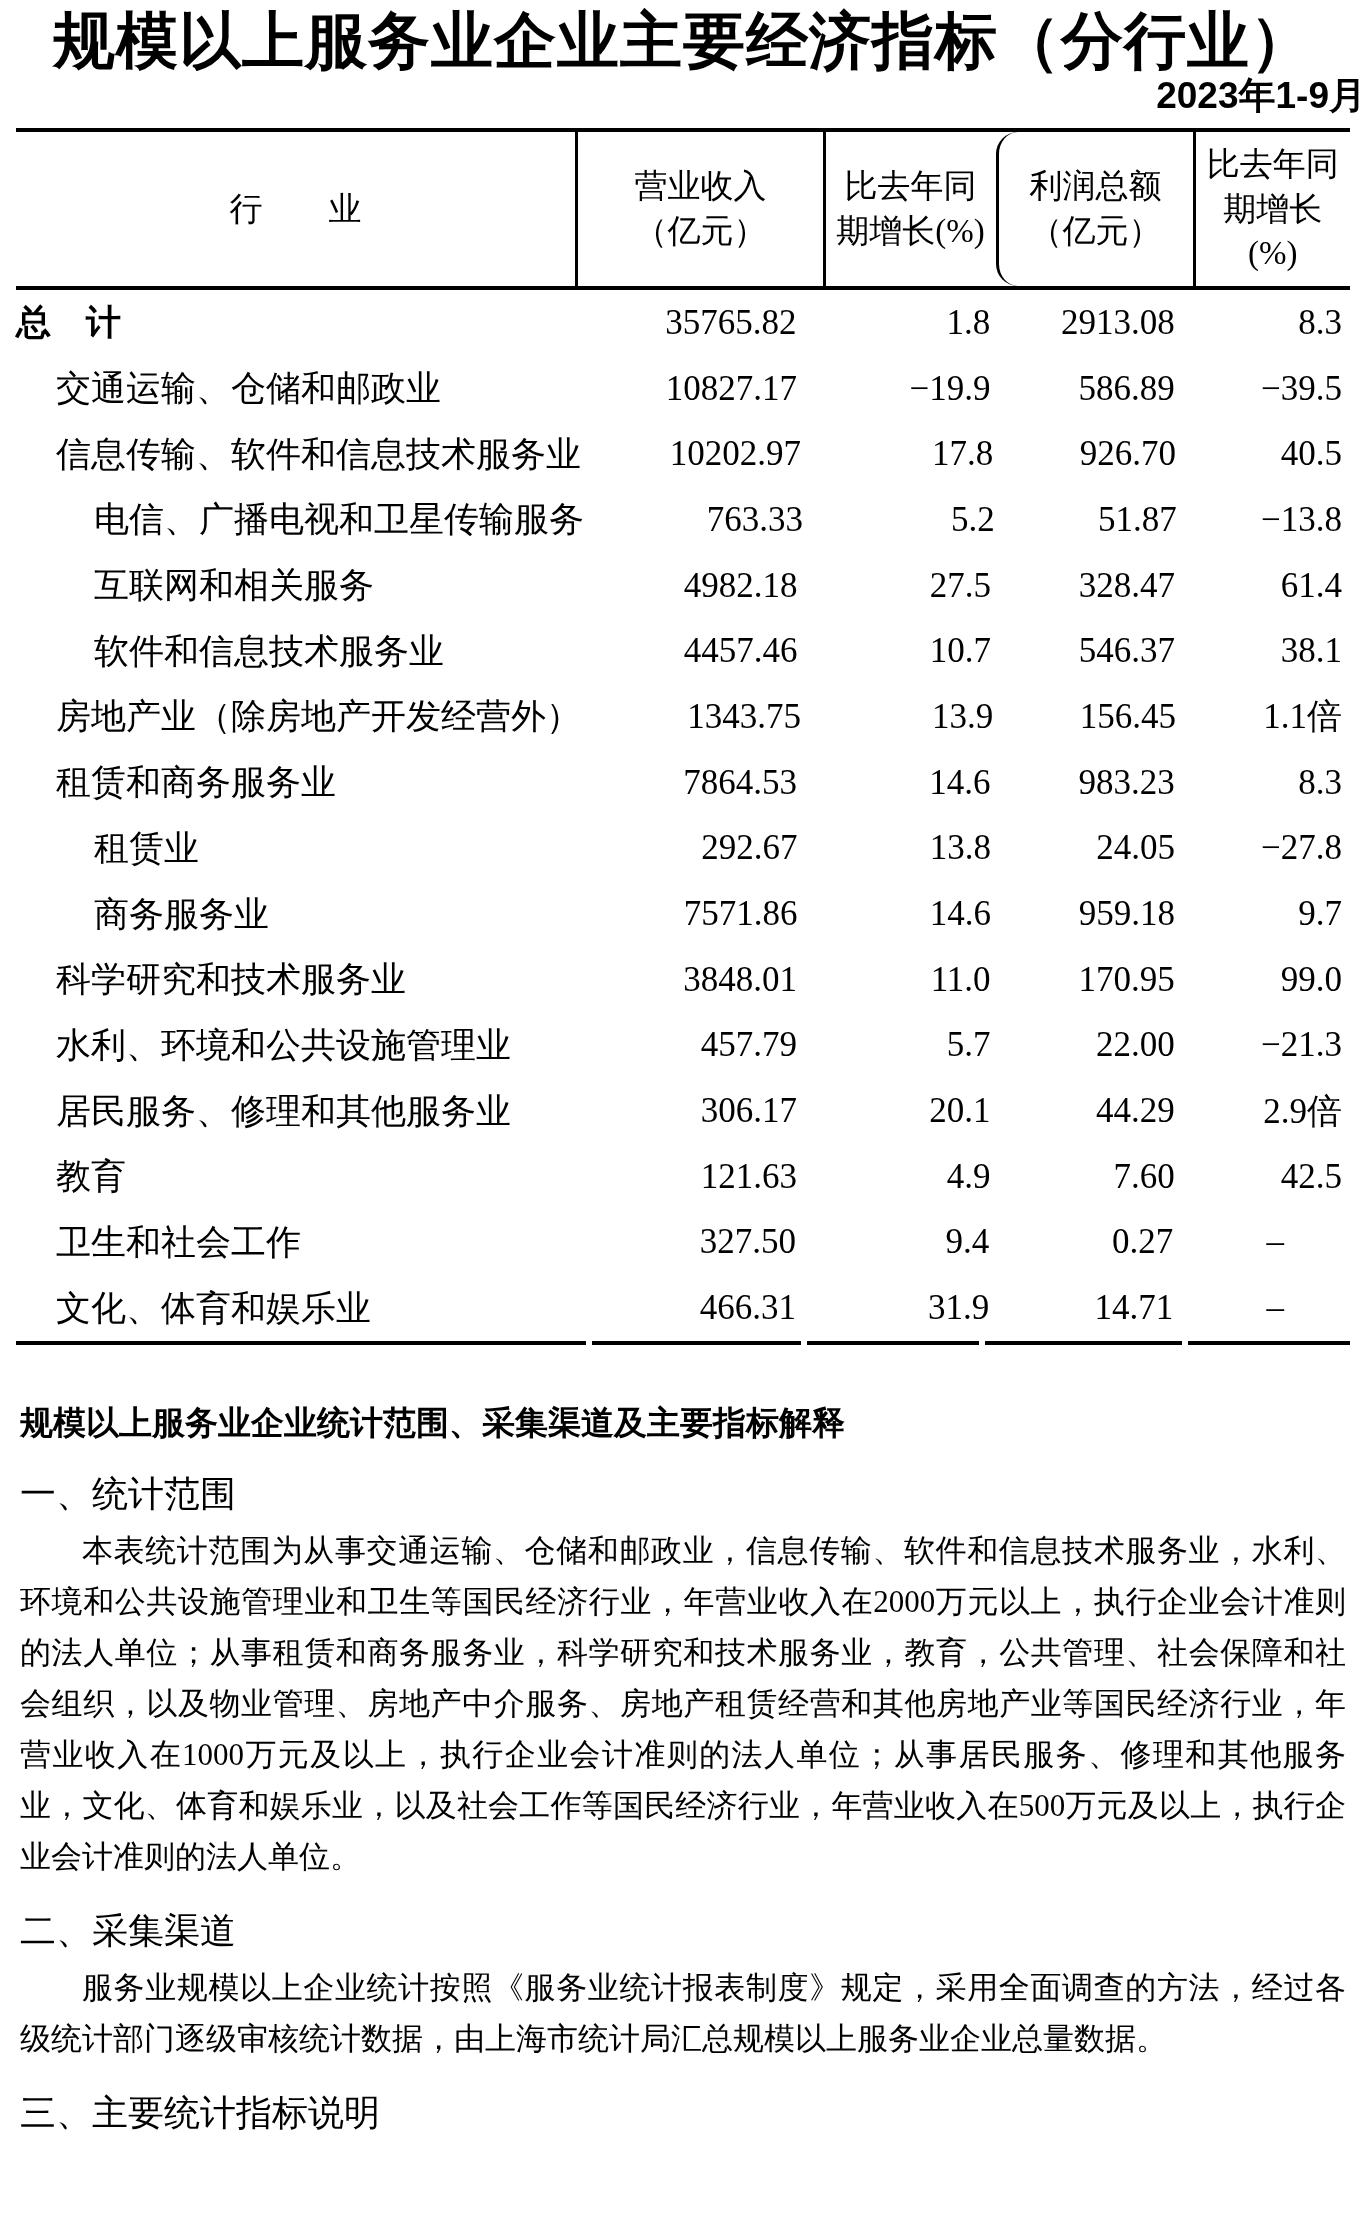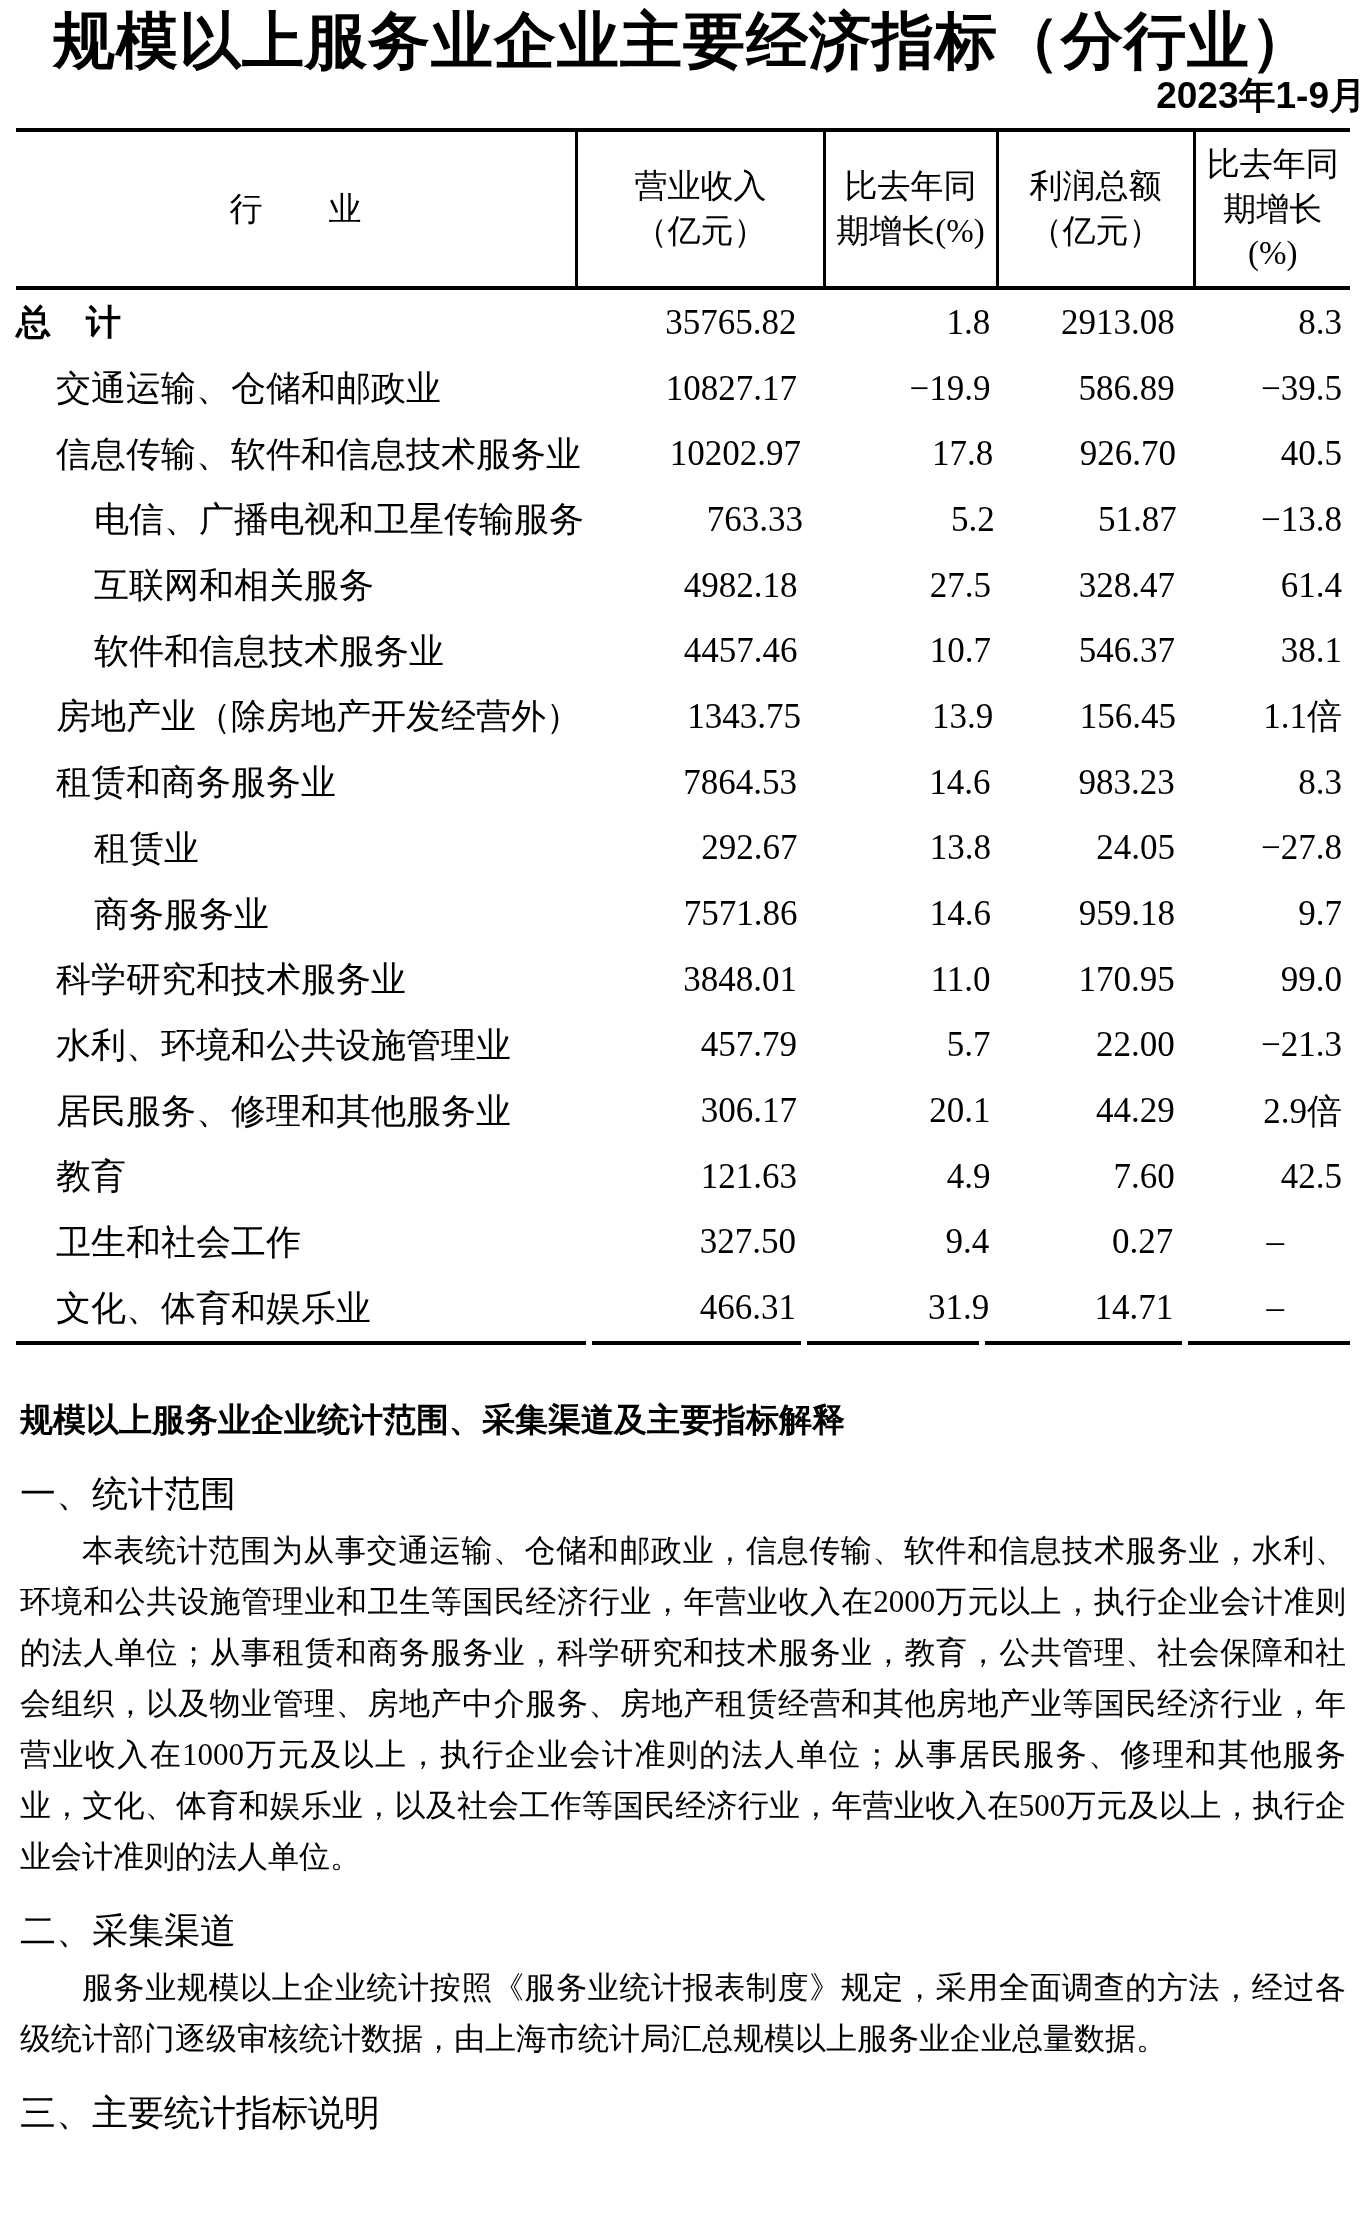--- a/index.html
+++ b/index.html
@@ -24,21 +24,21 @@
     border-top:4px solid #000;border-bottom:4px solid #000;
   }
   .th{
     display:flex;align-items:center;justify-content:center;
     text-align:center;font-size:33px;line-height:1.35;
     white-space:pre-line;box-sizing:border-box;
   }
   .c0{width:576px;}
   .c1{width:255px;}
   .c2{width:178px;}
-  .c3{width:203px;}
+  .c3{width:203px;border-radius:22px;}
   .c4{width:162px;}
   .th.c1,.th.c2,.th.c3,.th.c4{border-left:3px solid #000;}
   .tbody .row{
     display:flex;align-items:center;height:65.7px;font-size:35px;
   }
   .cell{box-sizing:border-box;white-space:nowrap;}
   .cell.ind{padding-left:40px;text-align:left;}
   .row.lvl1 .cell.ind{padding-left:78px;}
   .row.total .cell.ind{padding-left:0;text-align:left;font-weight:bold;}
   .num{text-align:right;}
@@ -47,21 +47,21 @@
   .num.c3{padding-right:18px;}
   .num.c4{padding-right:8px;}
   .num.na{padding-right:66px;}
   .bottom-rule{display:flex;width:1334px;}
   .bottom-rule span{display:block;height:4px;background:#000;margin-right:6px;}
   .bottom-rule span:last-child{margin-right:0;}
   .seg0{width:570px;}.seg1{width:209px;}.seg2{width:172px;}.seg3{width:197px;}.seg4{width:162px;}
   .notes{padding:0 20px;}
   .notes-heading{
     margin-top:56px;
-    font-family:Liberation Mono, monospace;
+    font-family:Liberation Serif, serif;
     font-weight:bold;font-size:33px;line-height:44px;
   }
   .note-label{margin-top:24px;font-size:36px;line-height:50px;}
   .note-body{
     margin-top:6px;font-size:31px;line-height:51px;
     text-align:justify;text-indent:2em;
   }
 </style>
 </head>
 <body>

